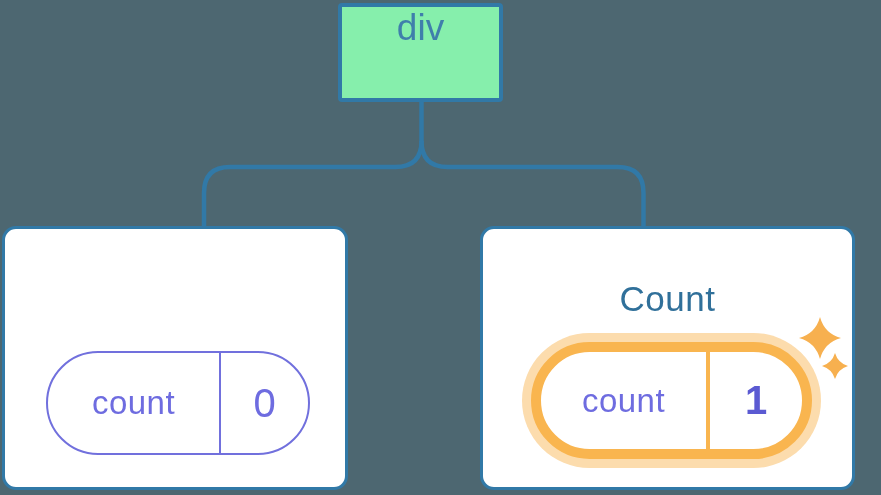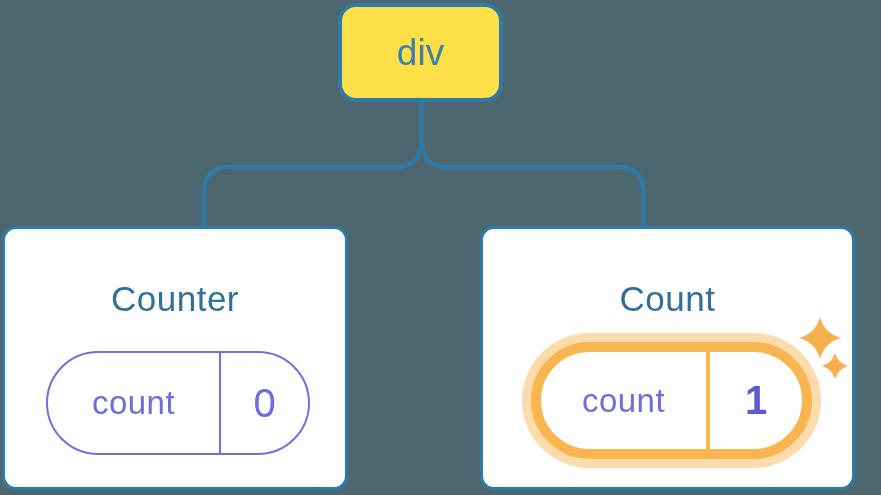--- a/index.html
+++ b/index.html
@@ -15,25 +15,25 @@
   .connector {
     position: absolute;
     left: 0; top: 0;
     width: 881px; height: 495px;
     pointer-events: none;
   }
   .node-root {
     position: absolute;
     left: 338px; top: 3px;
     width: 165px; height: 99px;
-    background: #fde047;
+    background: #86efac;
     border: 4px solid #3179a7;
-    border-radius: 18px;
+    border-radius: 4px;
     display: flex;
-    align-items: center;
+    align-items: flex-start;
     justify-content: center;
     font-size: 37px;
     color: #3f7fab;
   }
   .card {
     position: absolute;
     top: 226px;
     height: 264px;
     background: #ffffff;
     border: 3px solid #3179a7;
@@ -111,21 +111,20 @@
   <svg class="connector" viewBox="0 0 881 495" xmlns="http://www.w3.org/2000/svg">
     <path d="M421.5 102 L421.5 141 Q421.5 167 395.5 167 L230 167 Q204 167 204 193 L204 227" fill="none" stroke="#3179a7" stroke-width="4.5"></path>
     <path d="M421.5 141 Q421.5 167 447.5 167 L617.5 167 Q643.5 167 643.5 193 L643.5 227" fill="none" stroke="#3179a7" stroke-width="4.5"></path>
   </svg>
 
   <div class="node-root">
     <span>div</span>
   </div>
 
   <div class="card card-left">
-    <div class="card-title">Counter</div>
     <div class="pill pill-plain">
       <div class="pill-name">count</div>
       <div class="pill-divider"></div>
       <div class="pill-value">0</div>
     </div>
   </div>
 
   <div class="card card-right">
     <div class="card-title">Count</div>
     <div class="pill pill-highlight">

